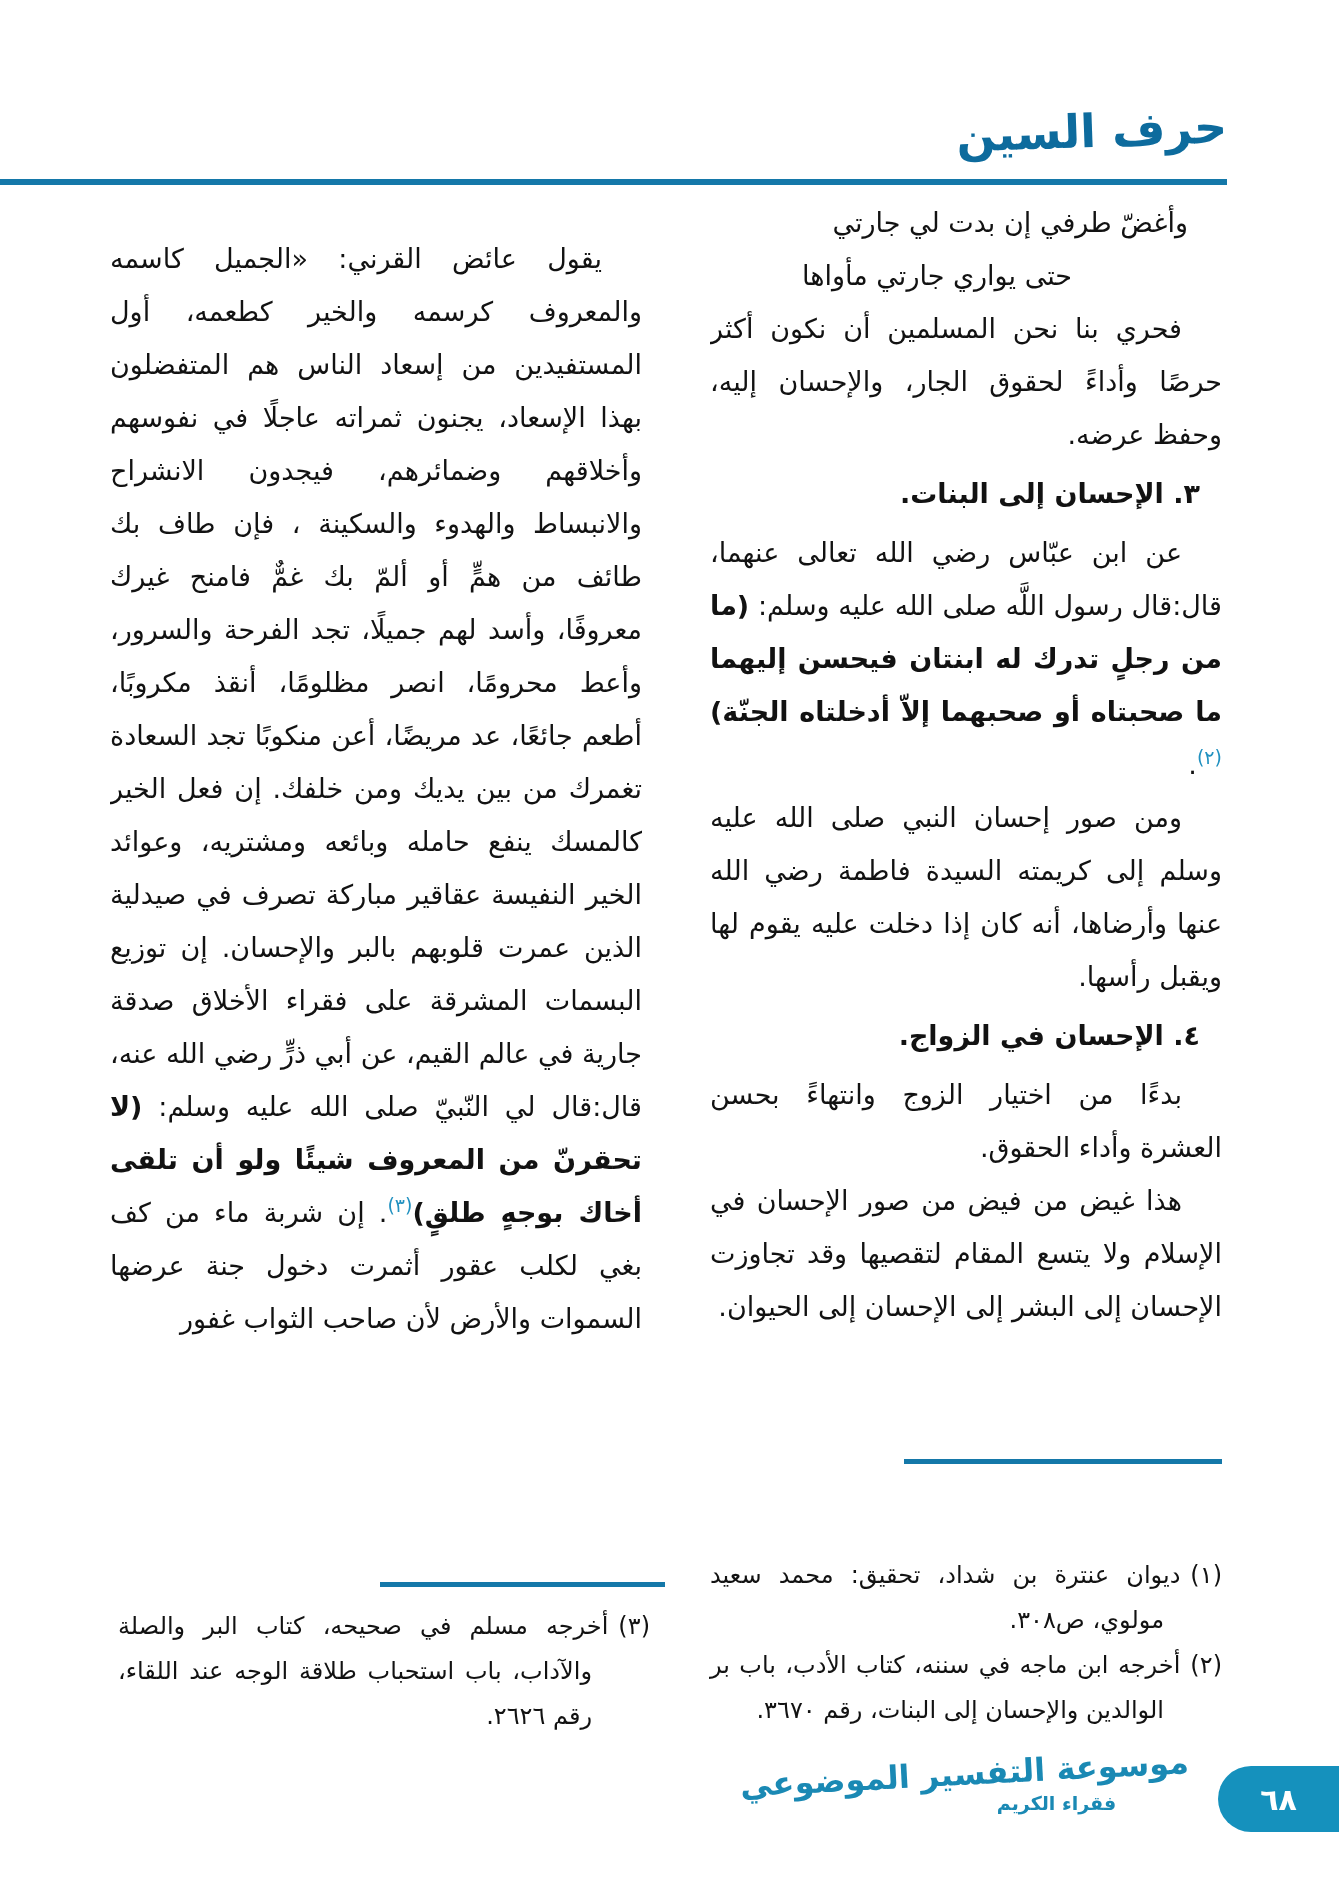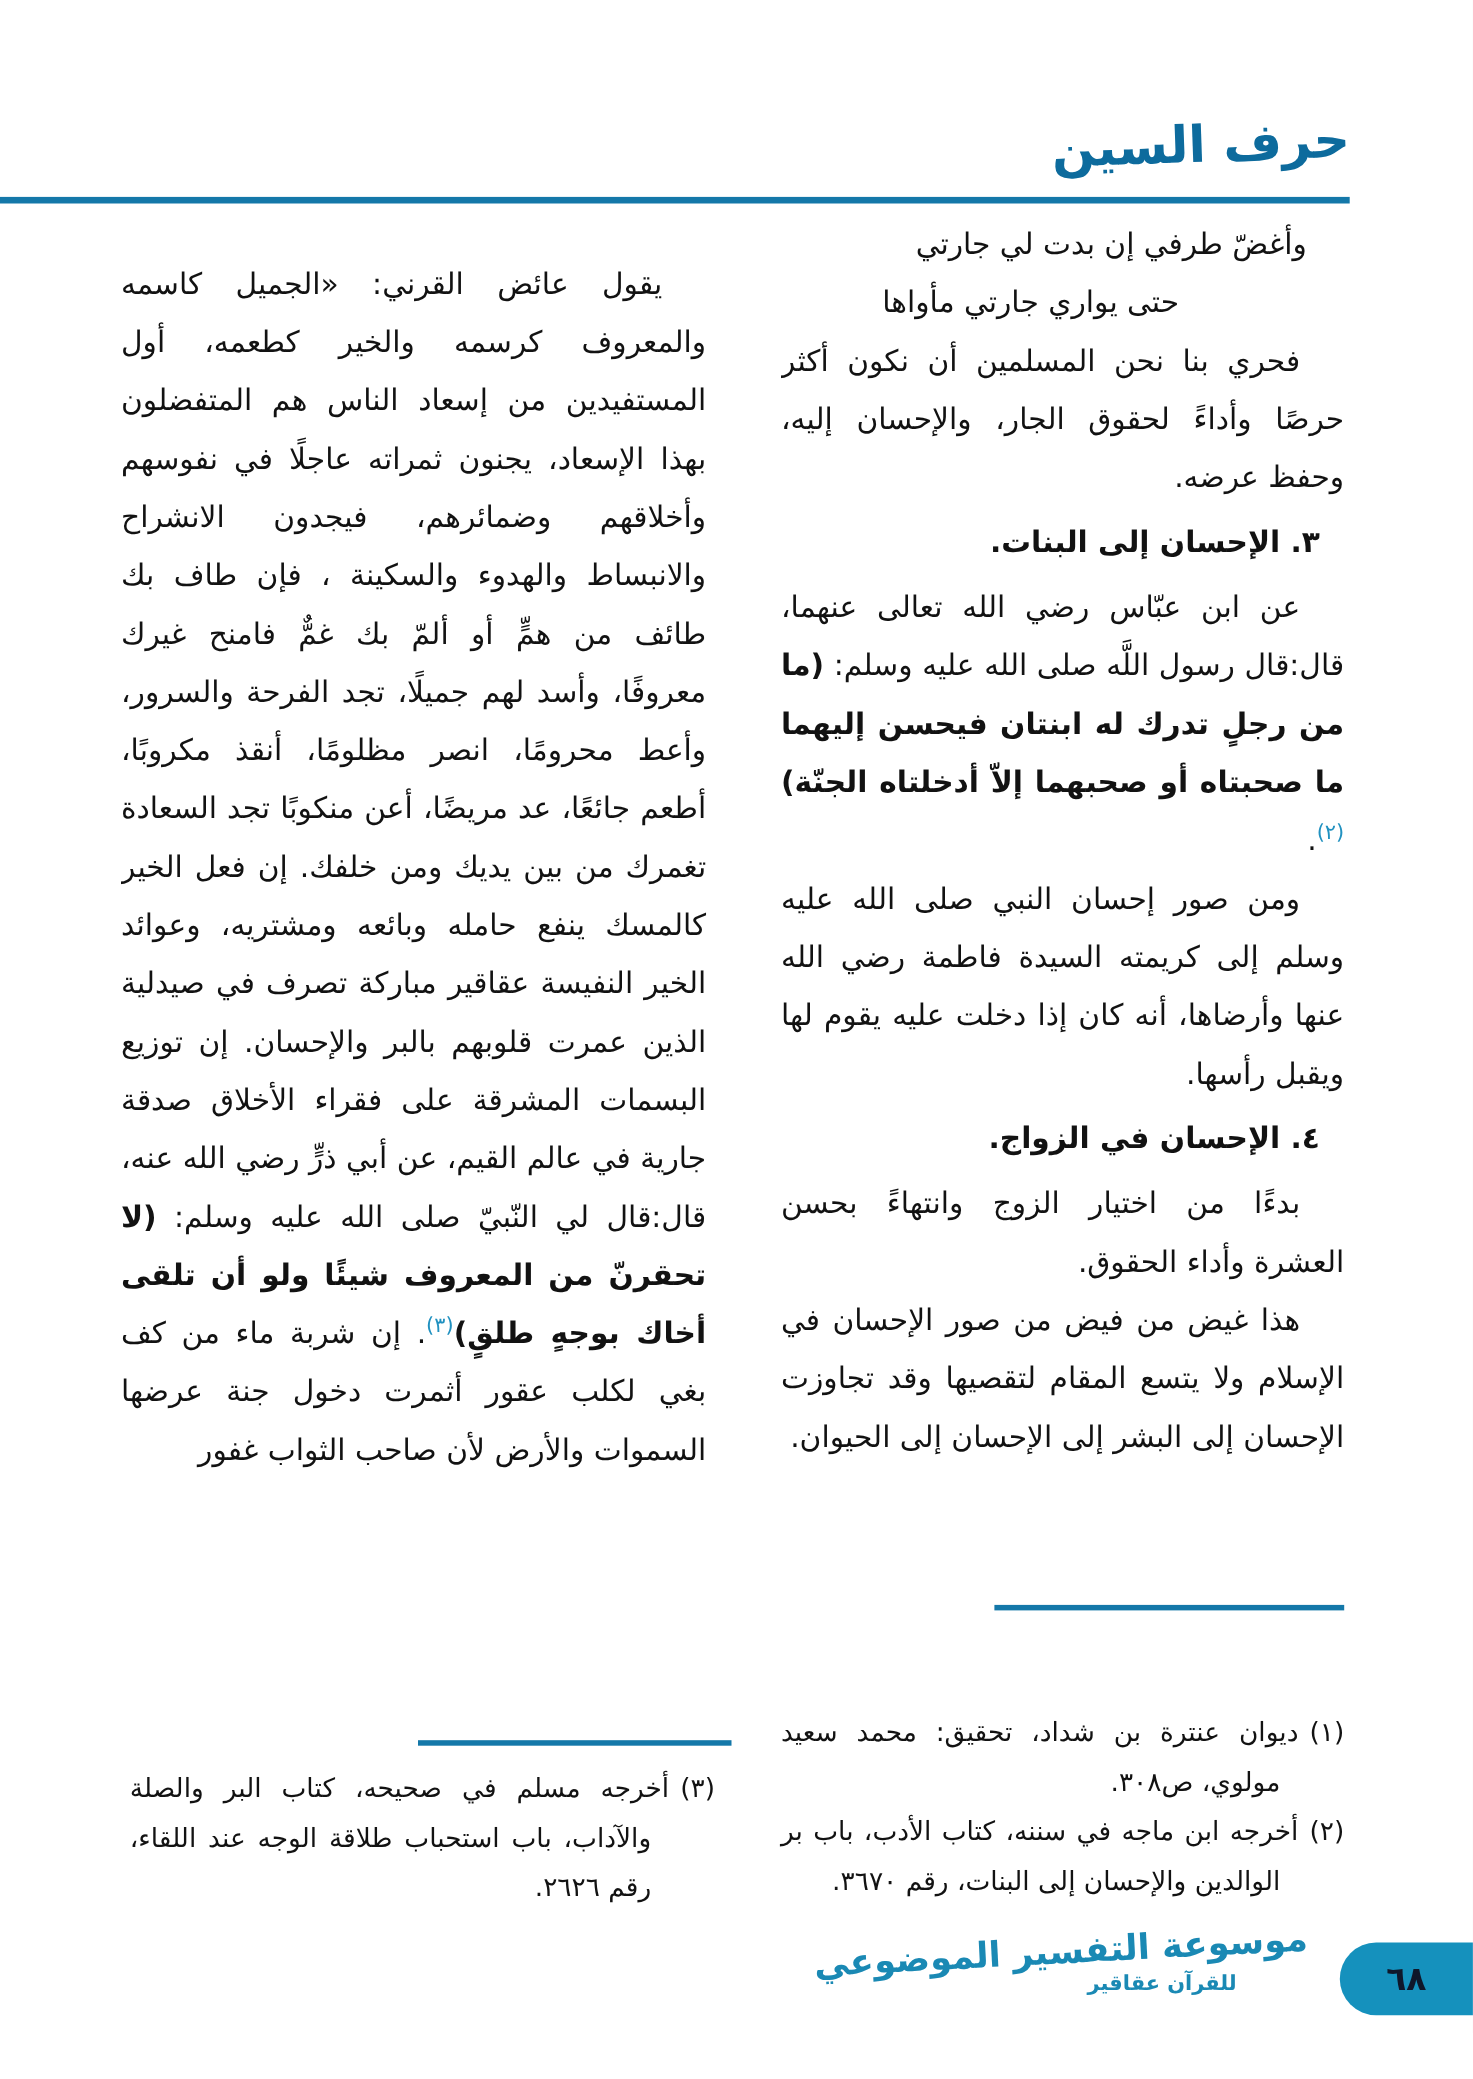--- a/index.html
+++ b/index.html
@@ -59,21 +59,21 @@
   .logo-main {
     font-size:32px; font-weight:bold; transform:rotate(-3deg);
     white-space:nowrap;
   }
   .logo-sub { font-size:19px; font-weight:bold; margin-top:4px; }
   
   .page-pill {
     position:absolute; top:1766px; right:0; width:121px; height:66px;
     background:#1591bd; border-radius:36px 0 0 36px;
     display:flex; align-items:center; justify-content:center;
-    color:#0f172a; font-size:30px; font-weight:bold;
+    color:#ffffff; font-size:30px; font-weight:bold;
   }
 </style>
 </head>
 <body>
 
 <div class="page">
 
   <div class="chapter-title">حرف السين</div>
   <div class="header-rule"></div>
 
@@ -101,20 +101,20 @@
     <p class="footnote"><span class="fn-marker">(١)</span><span>ديوان عنترة بن شداد، تحقيق: محمد سعيد مولوي، ص٣٠٨.</span></p>
     <p class="footnote"><span class="fn-marker">(٢)</span><span>أخرجه ابن ماجه في سننه، كتاب الأدب، باب بر الوالدين والإحسان إلى البنات، رقم ٣٦٧٠.</span></p>
   </div>
 
   <div class="footnotes fn-left" dir="rtl">
     <p class="footnote"><span class="fn-marker">(٣)</span><span>أخرجه مسلم في صحيحه، كتاب البر والصلة والآداب، باب استحباب طلاقة الوجه عند اللقاء، رقم ٢٦٢٦.</span></p>
   </div>
 
   <div class="logo">
     <div class="logo-main">موسوعة التفسير الموضوعي</div>
-    <div class="logo-sub">للقرآن عقاقير</div>
+    <div class="logo-sub">فقراء الكريم</div>
   </div>
 
   <div class="page-pill">
     <span>٦٨</span>
   </div>
 
 </div>
 
 </body></html>

